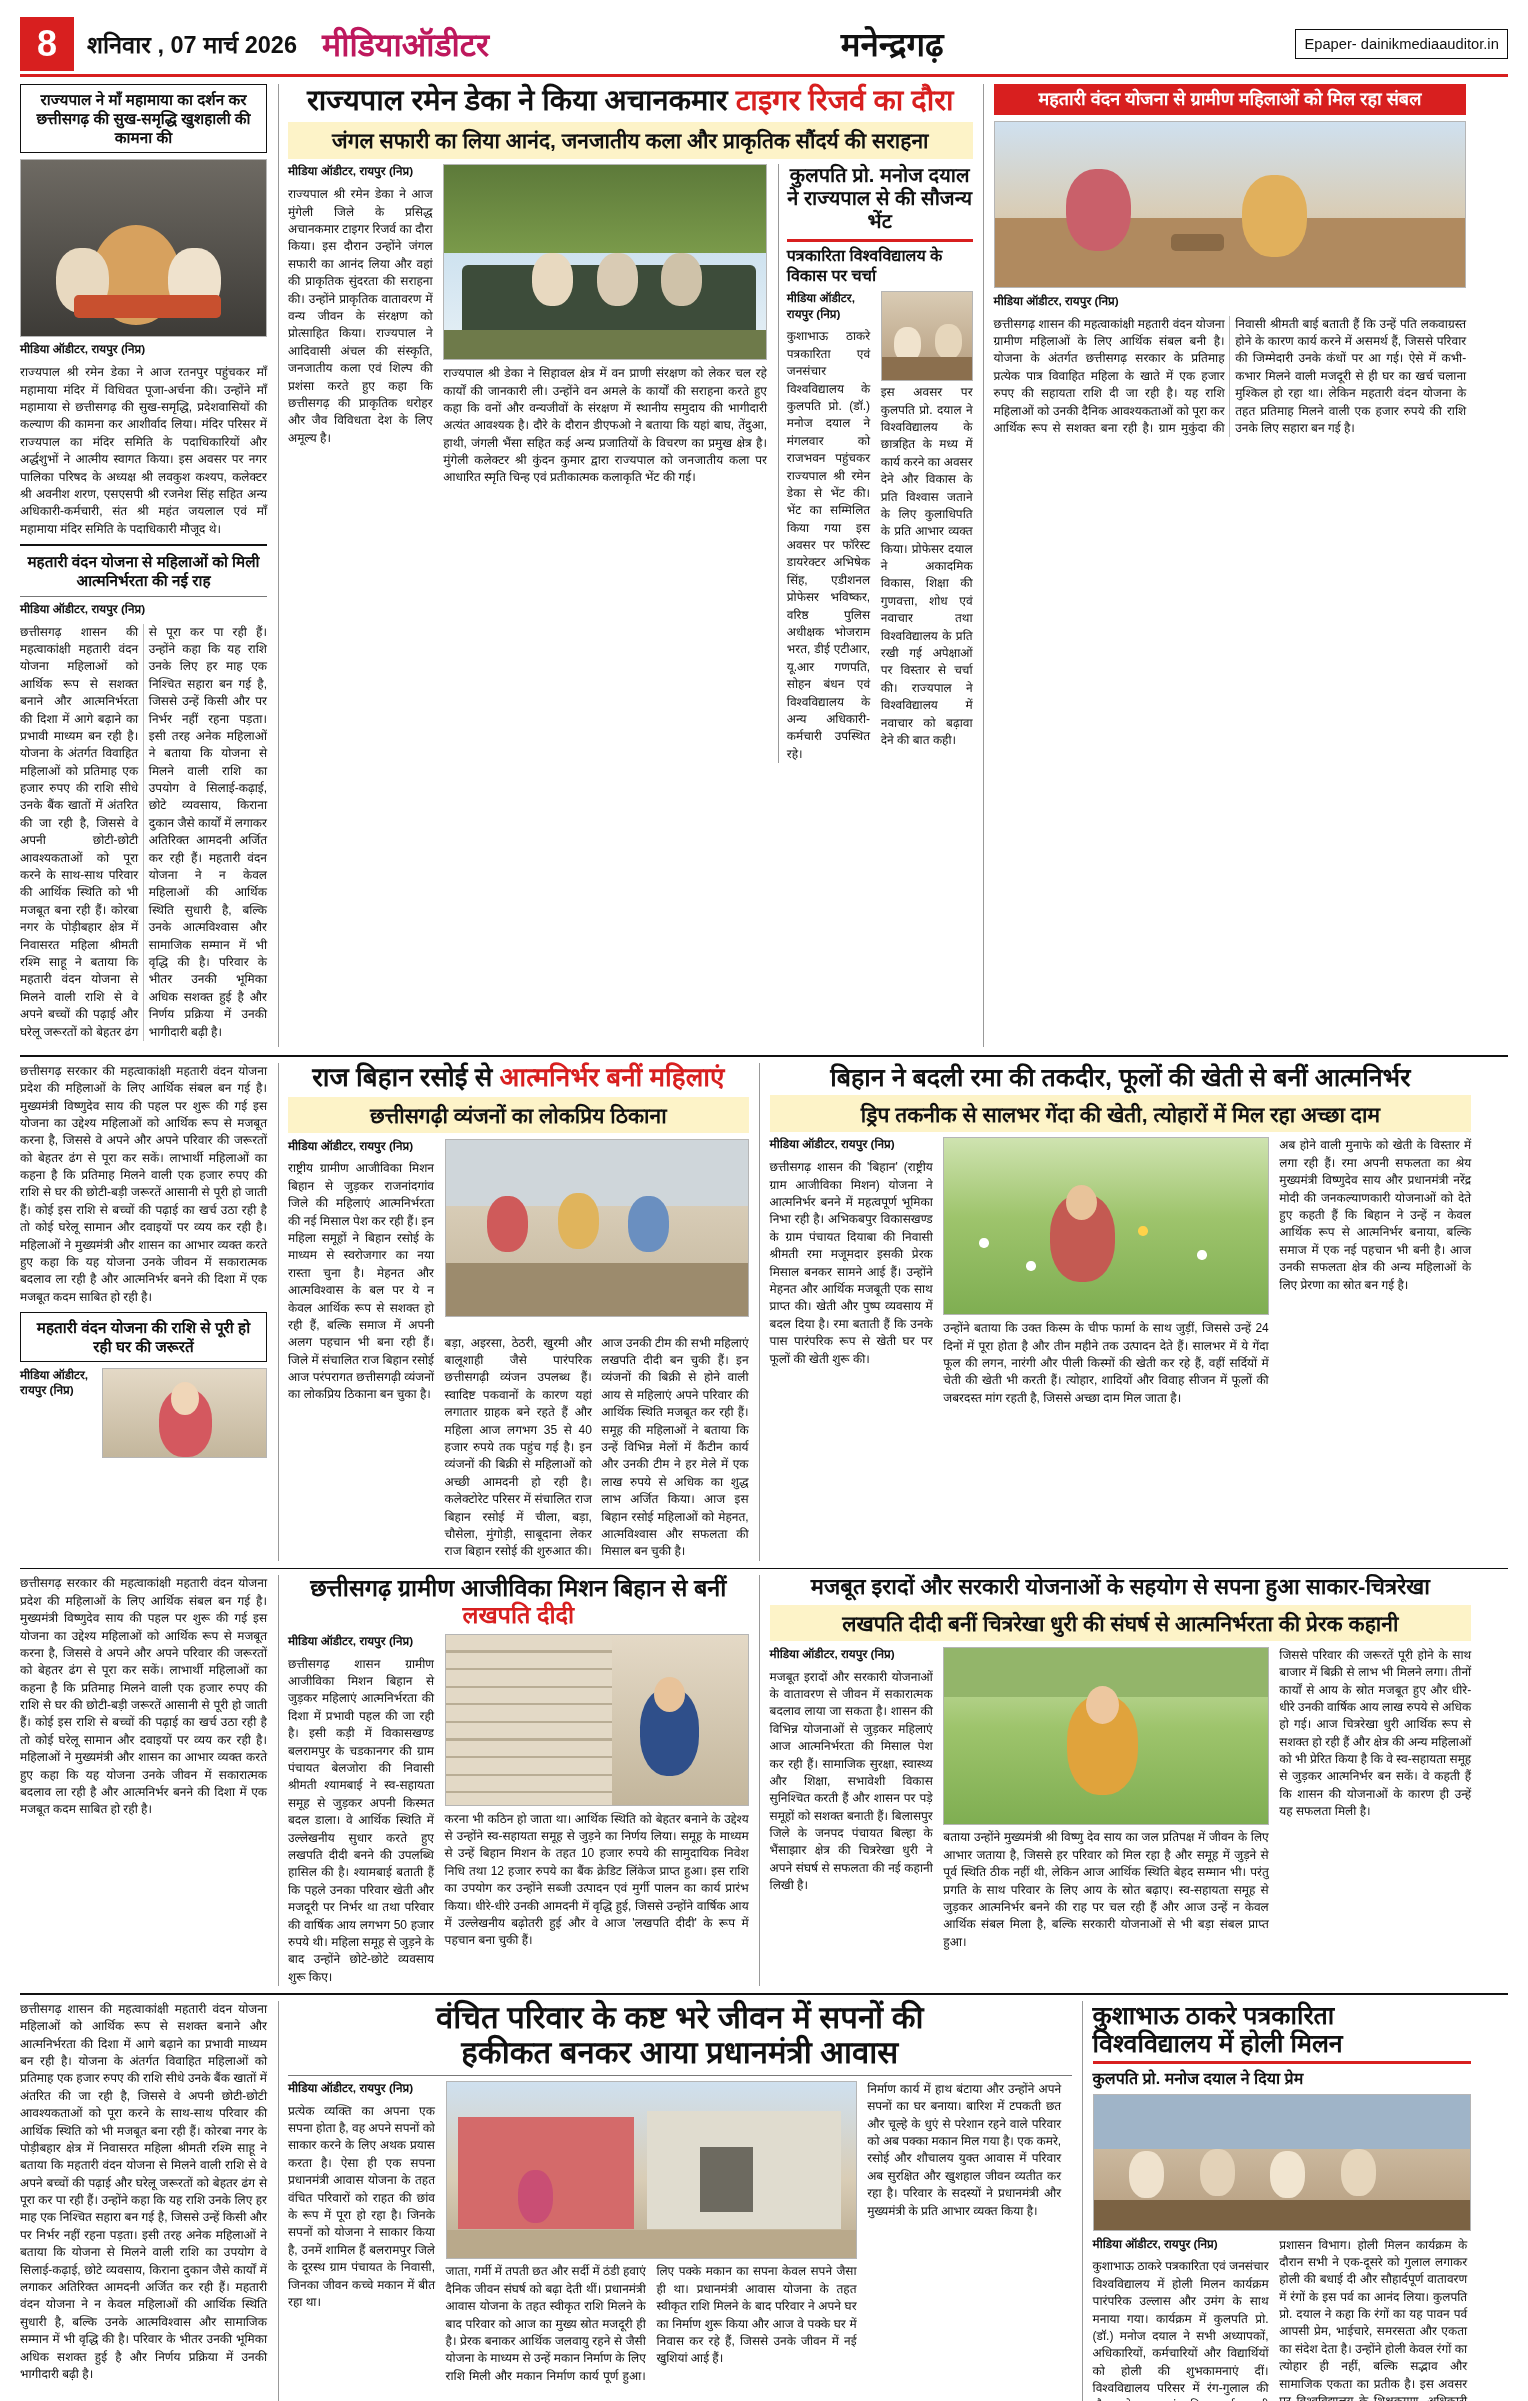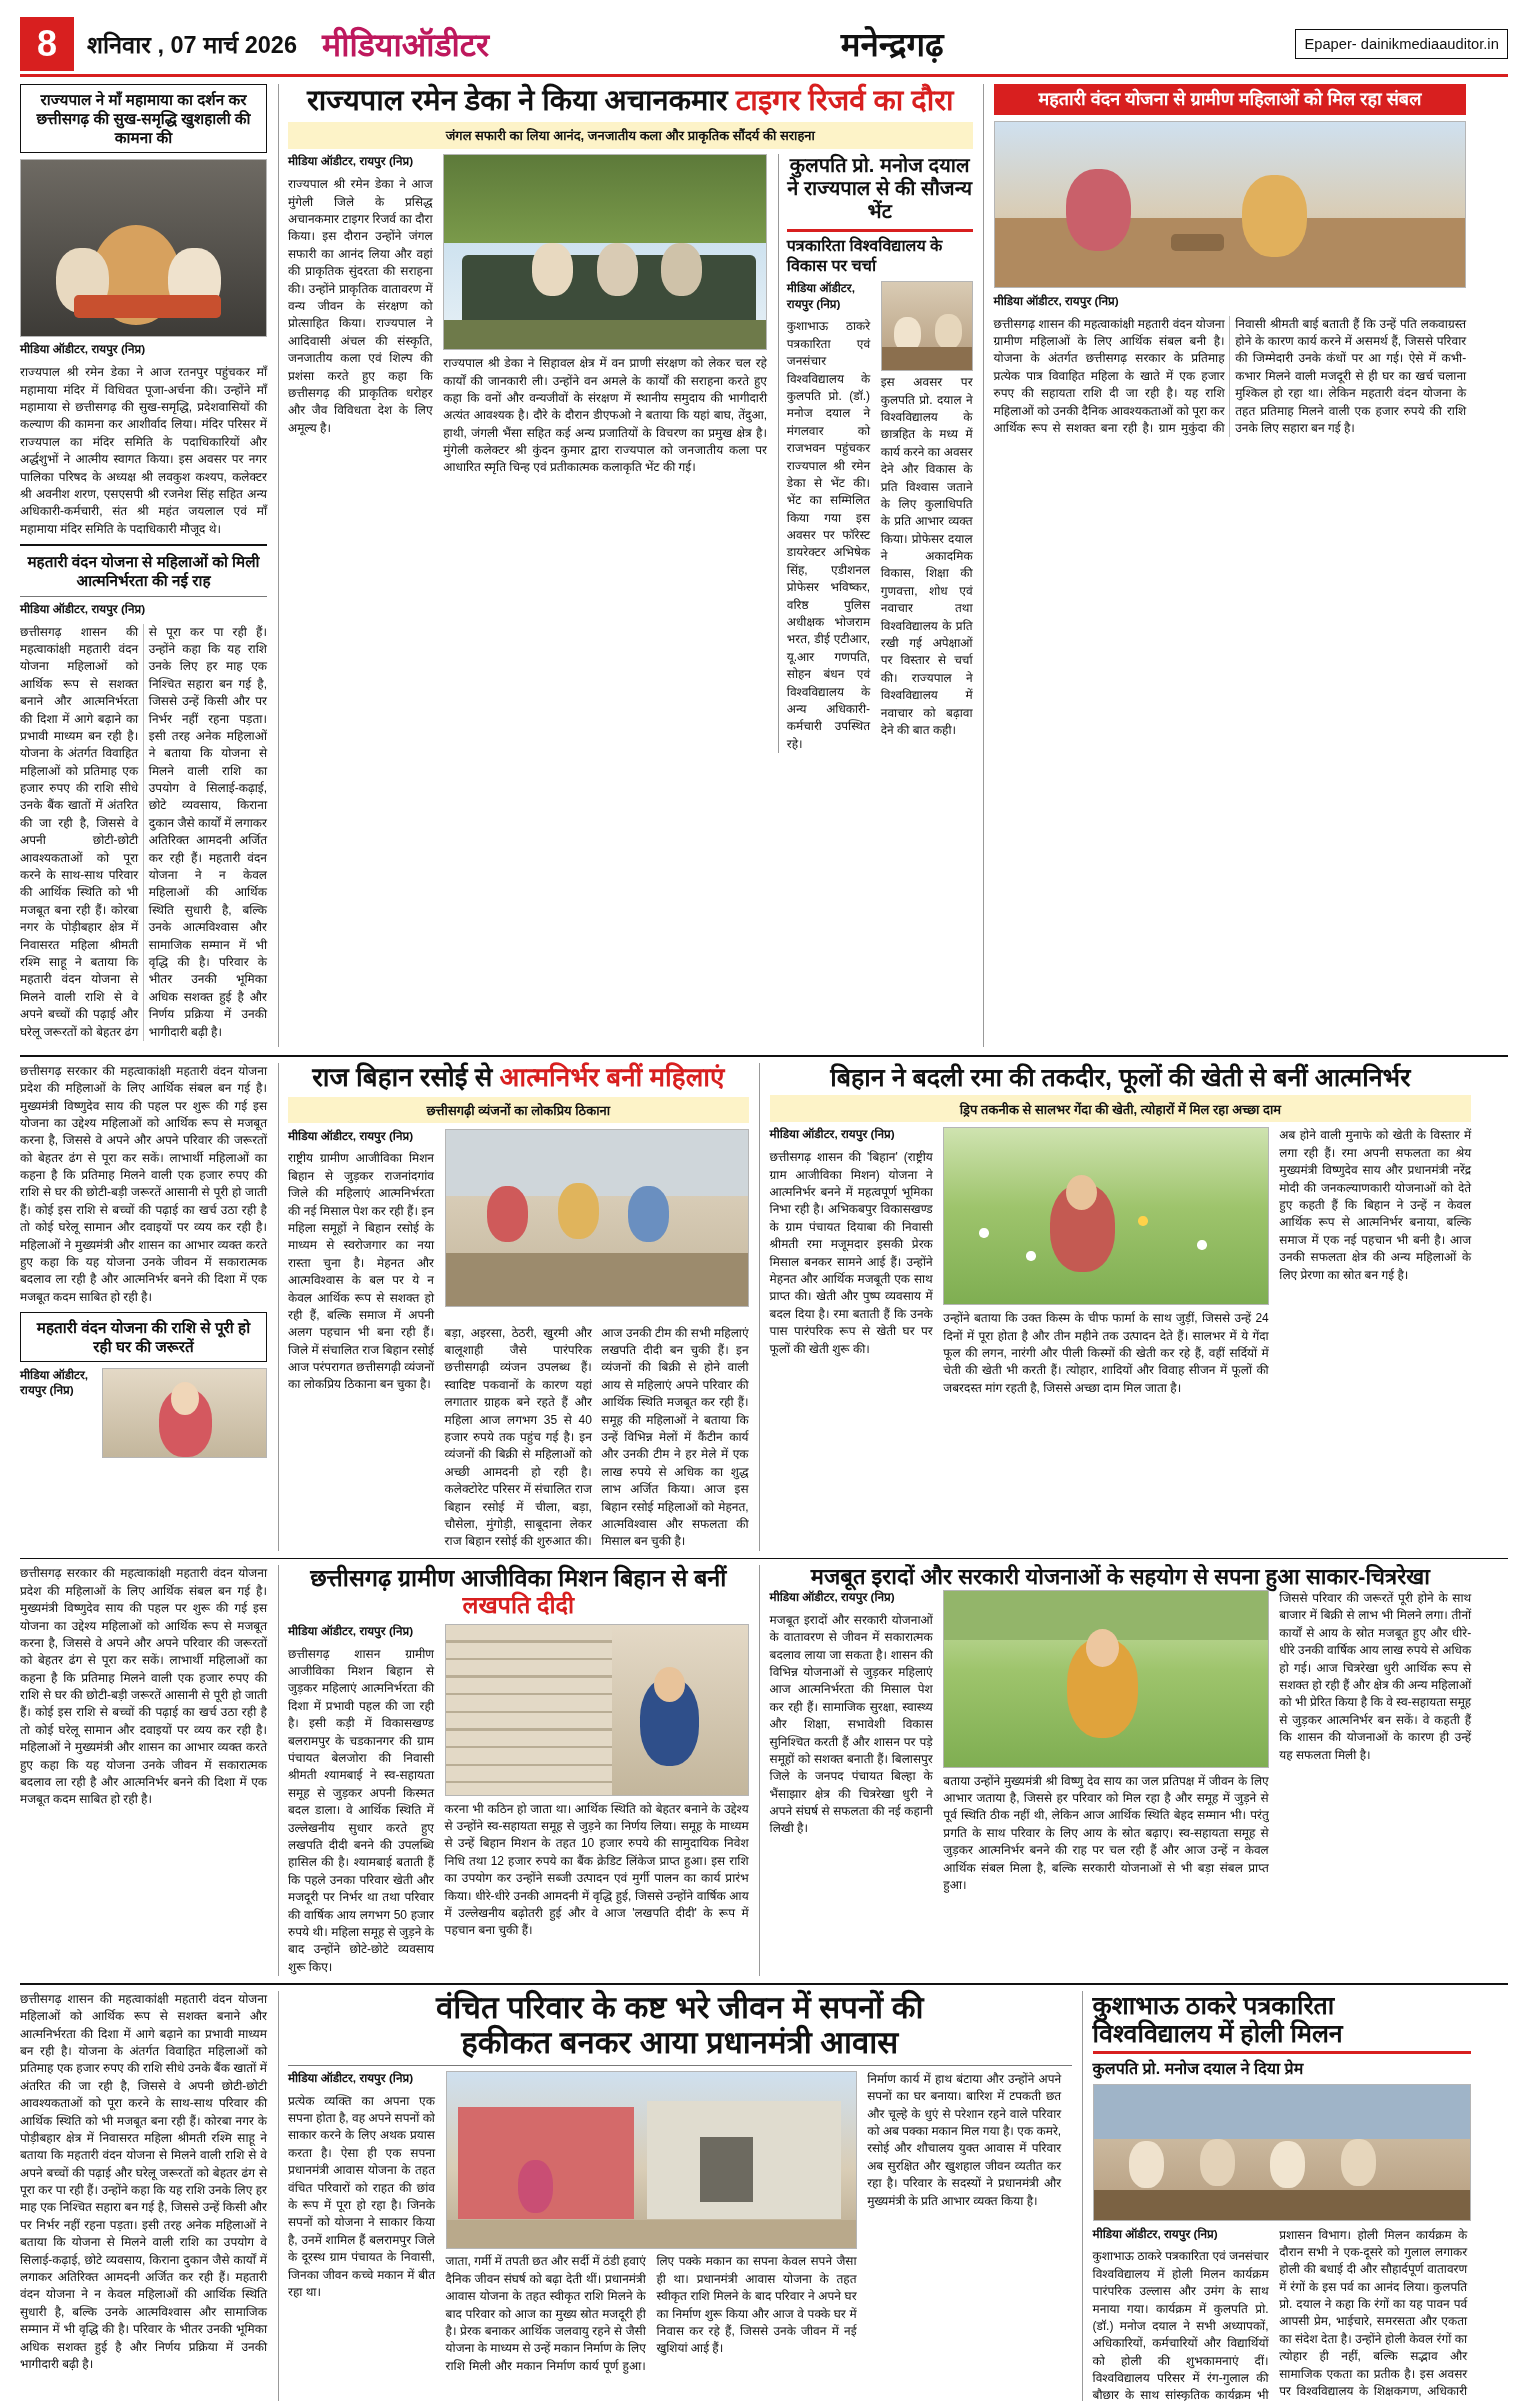--- a/index.html
+++ b/index.html
@@ -36,21 +36,21 @@
   .grid{display:flex;gap:10.6px;}
   .vcut{border-left:1.2px solid #999;}
   .block{margin-bottom:5.9px;}
   .cols2{column-count:2;column-gap:10.6px;column-rule:0.6px solid #bbb;}
   
   .hd-big{font-size:29px;font-weight:bold;color:#111;line-height:1.12;text-align:center;}
   .hd-red{color:#d81f1f;}
   .hd-mid{font-size:20px;font-weight:bold;color:#111;line-height:1.15;text-align:center;}
   .hd-sm{font-size:16px;font-weight:bold;color:#111;line-height:1.2;text-align:left;}
   .subhd-band{
-    background:#fdf3c8;color:#111;font-size:13px;font-weight:bold;text-align:center;padding:4.1px 3.5px;
+    background:#fdf3c8;color:#111;font-size:21px;font-weight:bold;text-align:center;padding:4.1px 3.5px;
   }
   .redband{
     background:#d81f1f;color:#fff;font-size:18px;font-weight:bold;text-align:center;padding:4.7px 5.9px;line-height:1.2;
   }
   
   .boxed{border:1.2px solid #111;padding:4.7px;}
   .titlebox{font-size:15.3px;font-weight:bold;text-align:center;line-height:1.25;color:#111;}
   
   .img-sky{background:linear-gradient(#b9d6ea,#e8f1f6);}
   .img-field{background:linear-gradient(#cfe3b0 0%,#9ec46c 45%,#7fae52 100%);}
@@ -264,20 +264,21 @@
             </div>
             <div class="col-body" style="margin-top:4.7px;">करना भी कठिन हो जाता था। आर्थिक स्थिति को बेहतर बनाने के उद्देश्य से उन्होंने स्व-सहायता समूह से जुड़ने का निर्णय लिया। समूह के माध्यम से उन्हें बिहान मिशन के तहत 10 हजार रुपये की सामुदायिक निवेश निधि तथा 12 हजार रुपये का बैंक क्रेडिट लिंकेज प्राप्त हुआ। इस राशि का उपयोग कर उन्होंने सब्जी उत्पादन एवं मुर्गी पालन का कार्य प्रारंभ किया। धीरे-धीरे उनकी आमदनी में वृद्धि हुई, जिससे उन्होंने वार्षिक आय में उल्लेखनीय बढ़ोतरी हुई और वे आज 'लखपति दीदी' के रूप में पहचान बना चुकी हैं।</div>
           </div>
         </div>
       </div>
     </div>
 
     <div style="width:711px;" class="vcut">
       <div style="padding-left:9.4px;">
         <div class="hd-big" style="font-size:22px;">मजबूत इरादों और सरकारी योजनाओं के सहयोग से सपना हुआ साकार-चित्ररेखा</div>
+        <div class="subhd-band block" style="margin-top:4.7px;">लखपति दीदी बनीं चित्ररेखा धुरी की संघर्ष से आत्मनिर्भरता की प्रेरक कहानी</div>
         <div class="grid">
           <div style="width:165px;">
             <div class="byline block">मीडिया ऑडीटर, रायपुर (निप्र)</div>
             <div class="col-body">मजबूत इरादों और सरकारी योजनाओं के वातावरण से जीवन में सकारात्मक बदलाव लाया जा सकता है। शासन की विभिन्न योजनाओं से जुड़कर महिलाएं आज आत्मनिर्भरता की मिसाल पेश कर रही हैं। सामाजिक सुरक्षा, स्वास्थ्य और शिक्षा, सभावेशी विकास सुनिश्चित करती हैं और शासन पर पड़े समूहों को सशक्त बनाती हैं। बिलासपुर जिले के जनपद पंचायत बिल्हा के भैंसाझार क्षेत्र की चित्ररेखा धुरी ने अपने संघर्ष से सफलता की नई कहानी लिखी है।</div>
           </div>
           <div style="width:329px;">
             <div class="photo img-field" style="height:176px;">
               <div style="position:absolute;left:0;right:0;top:0;height:28%;background:#93b56a;"></div>
               <div class="blob" style="width:71px;height:100px;background:#e0a33c;left:123px;top:47px;border-radius:45%;"></div>
               <div class="blob" style="width:33px;height:38px;background:#edc79f;left:142px;top:38px;"></div>

